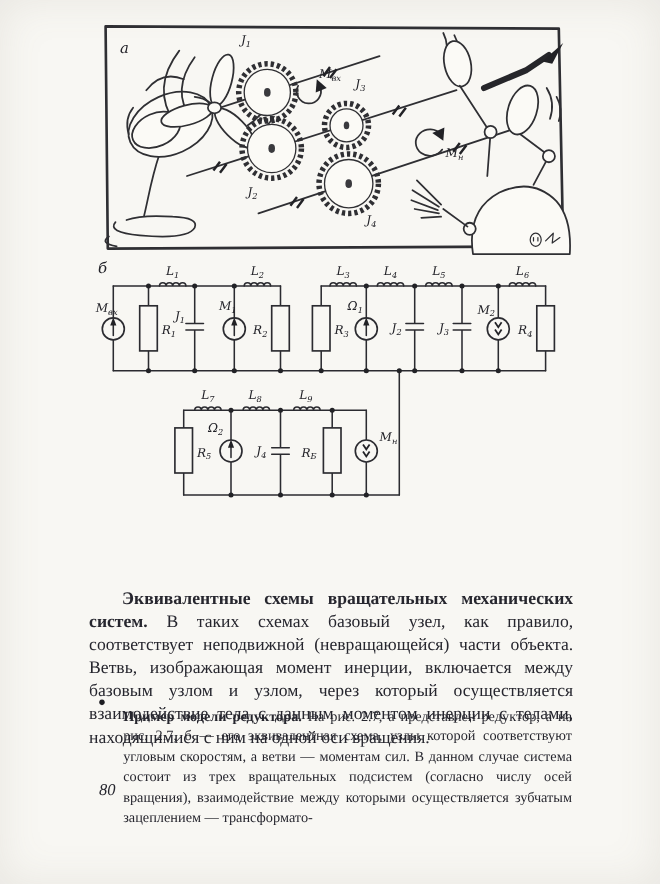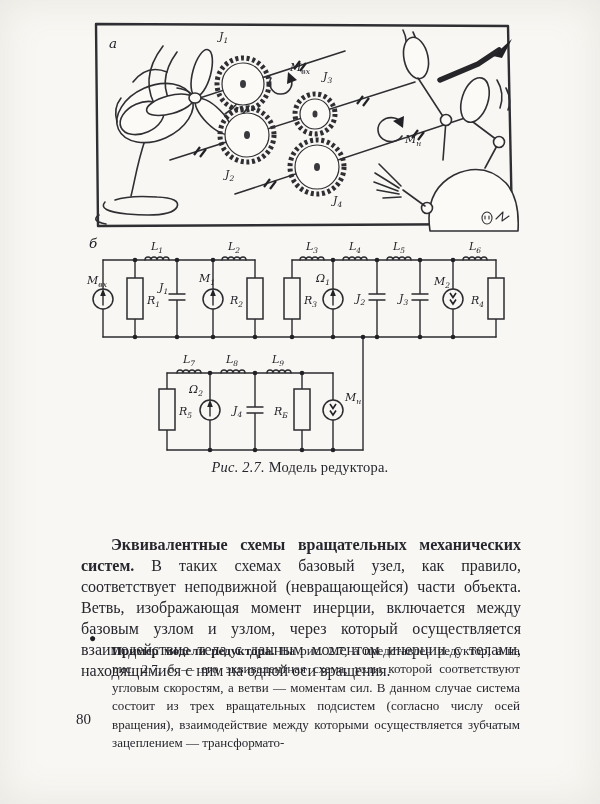--- a/index.html
+++ b/index.html
@@ -26,21 +26,21 @@
   .axle{fill:#3a3a3e;stroke:none;}
   .caption{position:absolute;left:0;top:459px;width:600px;text-align:center;
     font-size:14.5px;letter-spacing:.2px;}
   .caption i{font-style:italic;}
   .p1{position:absolute;left:81px;top:518px;width:440px;
     font-size:16px;line-height:21px;text-align:justify;text-indent:30px;}
   .p1 b,.p2 b{font-weight:bold;}
   .p2{position:absolute;left:112px;top:629px;width:408px;
     font-size:13px;line-height:18.4px;text-align:justify;}
   .bullet{position:absolute;left:89px;top:631px;font-size:12px;color:#1d1d22;}
-  .pageno{position:absolute;left:76px;top:711px;font-size:15px;}
+  .pageno{position:absolute;left:90px;top:711px;font-size:15px;font-style:italic;}
 </style>
 </head>
 <body>
 
 <div class="page">
 
   <svg style="left:85px;top:18px;" width="430" height="214" viewBox="0 0 430 214">
     <path class="ink" d="M11,6 L423,8 L427,206 L13,208 Z" style="stroke-width:2.4"></path>
     <text class="plbl" x="24" y="30">а</text>
 
@@ -267,21 +267,20 @@
     <text class="lbl" text-anchor="middle" x="104" y="130"><tspan>L</tspan><tspan class="sub" dy="2.5">7</tspan></text>
     <text class="lbl" text-anchor="middle" x="147" y="130"><tspan>L</tspan><tspan class="sub" dy="2.5">8</tspan></text>
     <text class="lbl" text-anchor="middle" x="193" y="130"><tspan>L</tspan><tspan class="sub" dy="2.5">9</tspan></text>
     <text class="lbl" x="94" y="182"><tspan>R</tspan><tspan class="sub" dy="2.5">5</tspan></text>
     <text class="lbl" x="104" y="160"><tspan>Ω</tspan><tspan class="sub" dy="2.5">2</tspan></text>
     <text class="lbl" x="148" y="181"><tspan>J</tspan><tspan class="sub" dy="2.5">4</tspan></text>
     <text class="lbl" x="189" y="182"><tspan>R</tspan><tspan class="sub" dy="2.5">Б</tspan></text>
     <text class="lbl" x="260" y="168"><tspan>М</tspan><tspan class="sub" dy="2.5">н</tspan></text>
   </svg>
 
-  <div class="caption"><i>Рис. 2.7.</i><span> Модель редуктора.</span></div>
 
   <p class="p1"><b>Эквивалентные схемы вращательных механических систем.</b><span> В таких схемах базовый узел, как правило, соответствует неподвижной (невращающейся) части объекта. Ветвь, изображающая момент инерции, включается между базовым узлом и узлом, через который осуществляется взаимодействие тела с данным моментом инерции с телами, находящимися с ним на одной оси вращения.</span></p>
 
   <span class="bullet">●</span>
   <p class="p2"><b>Пример модели редуктора.</b><span> На рис. 2.7, а представлен редуктор, а на рис. 2.7, б — его эквивалентная схема, узлы которой соответствуют угловым скоростям, а ветви — моментам сил. В данном случае система состоит из трех вращательных подсистем (согласно числу осей вращения), взаимодействие между которыми осуществляется зубчатым зацеплением — трансформато-</span></p>
 
   <div class="pageno">80</div>
 </div>
 
 </body></html>

